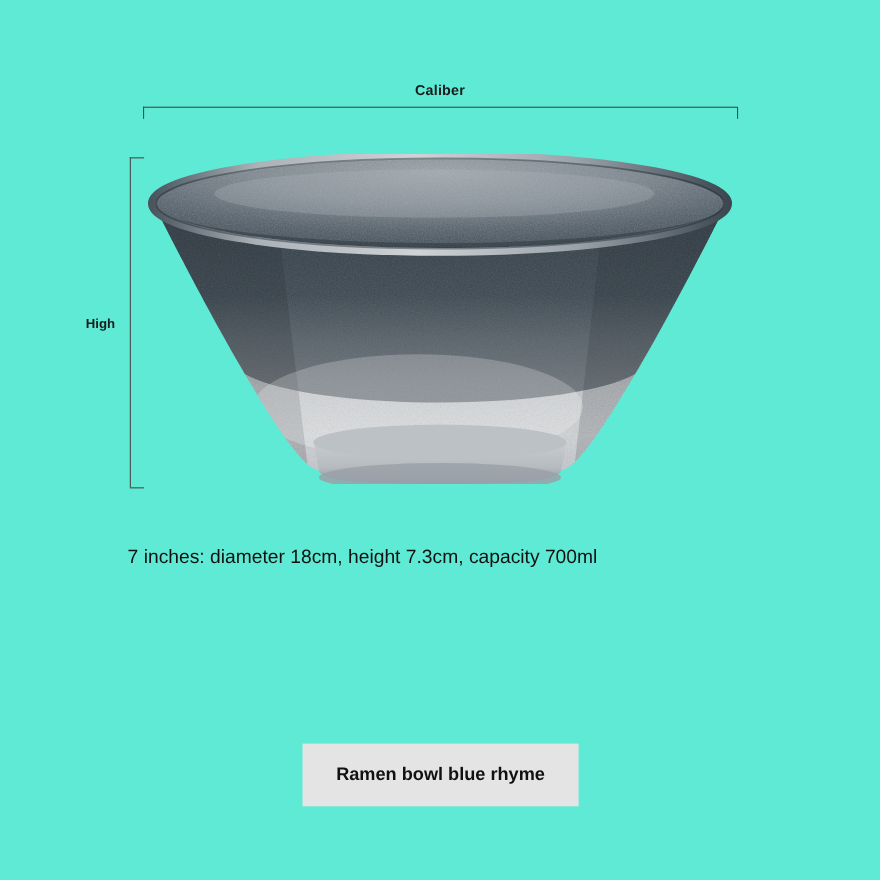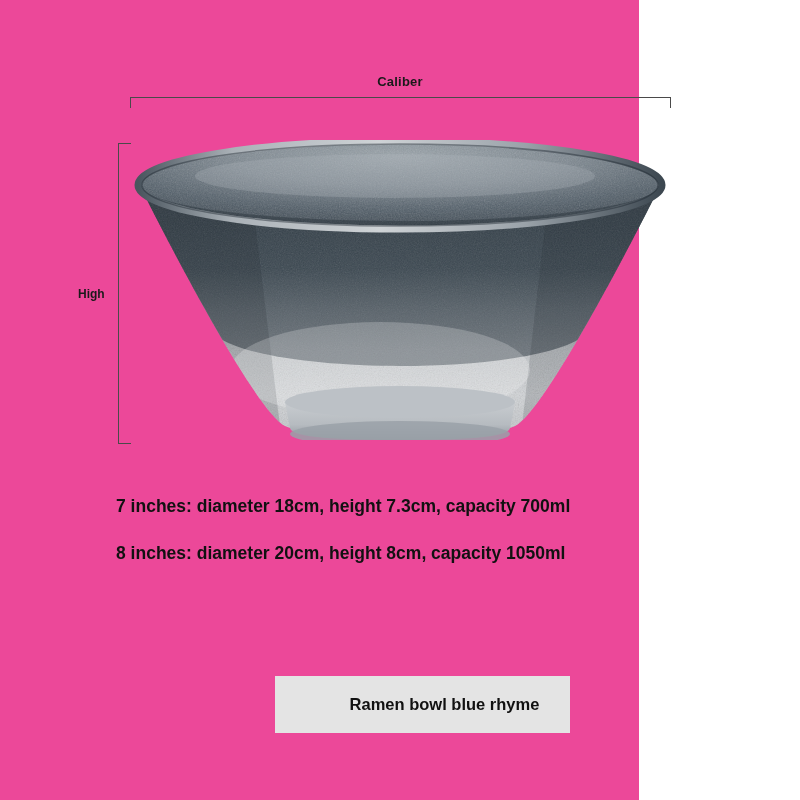--- a/index.html
+++ b/index.html
@@ -8,23 +8,23 @@
   }
   body {
     width: 800px;
     height: 800px;
     background: #ffffff;
     font-family: "Liberation Sans", sans-serif;
     overflow: hidden;
   }
   .page {
     position: relative;
-    width: 639px;
+    width: 800px;
     height: 800px;
-    background: #ec4899;
+    background: #5eead4;
   }
 
   
   .caliber-label {
     position: absolute;
     left: 0;
     top: 74px;
     width: 800px;
     text-align: center;
     font-size: 13px;
@@ -96,39 +96,38 @@
 
   
   .specs {
     position: absolute;
     left: 116px;
     top: 498px;
     width: 620px;
   }
   .spec-line {
     font-size: 17.5px;
-    font-weight: bold;
+    font-weight: normal;
     color: #111111;
     line-height: 1;
     margin-bottom: 29px;
     white-space: nowrap;
   }
 
   
   .title-chip {
     position: absolute;
     left: 275px;
     top: 676px;
     width: 251px;
     height: 57px;
     background: #e4e4e4;
     display: flex;
     align-items: center;
     justify-content: center;
-    padding-left: 44px;
   }
   .title-chip span {
     font-size: 16.5px;
     font-weight: bold;
     color: #111111;
   }
 </style>
 </head>
 <body>
 
@@ -230,20 +229,19 @@
         <ellipse cx="265" cy="36" rx="200" ry="22" fill="#aeb6bc" opacity="0.30"></ellipse>
       </g>
 
       <ellipse cx="270" cy="45" rx="262" ry="44" fill="none" stroke="url(#rimGrad)" stroke-width="7"></ellipse>
       <ellipse cx="270" cy="45" rx="258" ry="41" fill="none" stroke="#1f2830" stroke-width="1.5" opacity="0.45"></ellipse>
     </svg>
   </div>
 
   <div class="specs">
     <div class="spec-line">7 inches: diameter 18cm, height 7.3cm, capacity 700ml</div>
-    <div class="spec-line">8 inches: diameter 20cm, height 8cm, capacity 1050ml</div>
   </div>
 
   <div class="title-chip">
     <span>Ramen bowl blue rhyme</span>
   </div>
 
 </div>
 
 </body></html>

